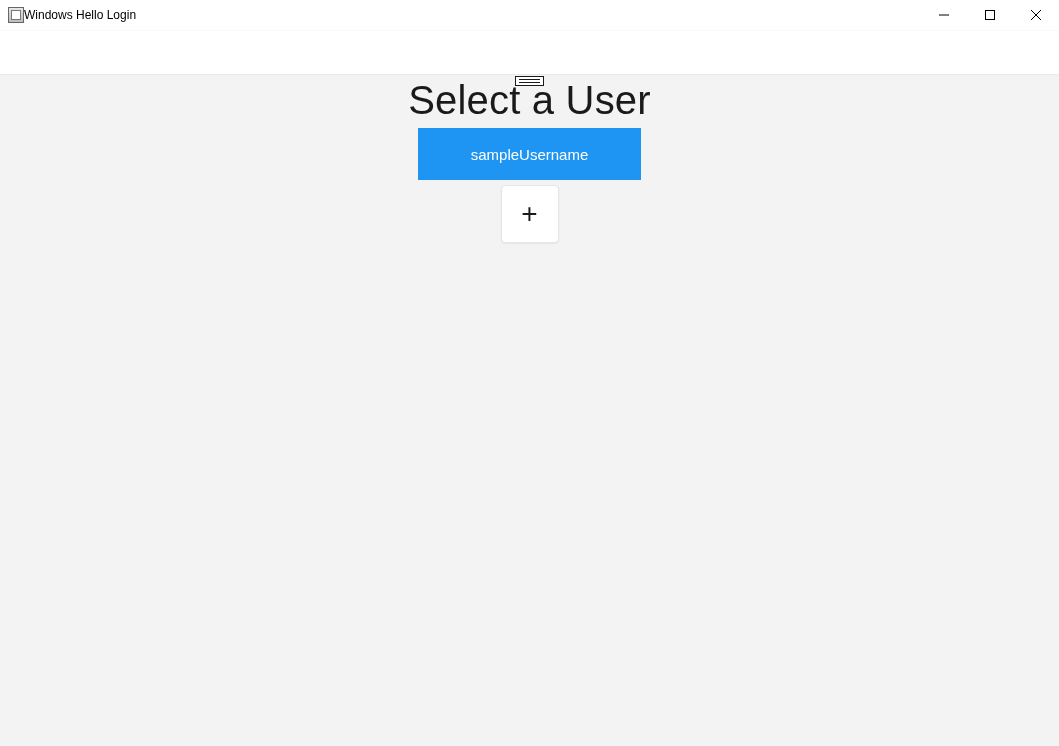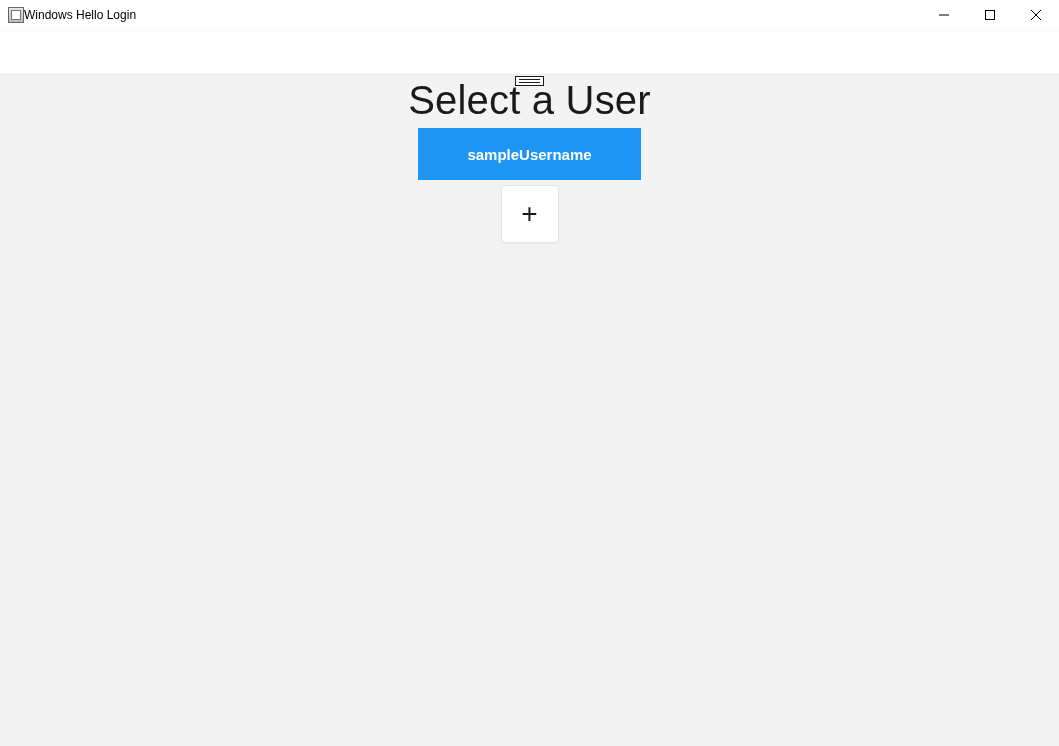--- a/index.html
+++ b/index.html
@@ -106,21 +106,20 @@
       height: 52px;
       background: #1e95f3;
       color: #ffffff;
       border: none;
       font-size: 15px;
       font-family: inherit;
       cursor: pointer;
       display: flex;
       align-items: center;
       justify-content: center;
-      font-weight: bold;
     }
     .add-button {
       margin-top: 5px;
       width: 58px;
       height: 58px;
       background: #ffffff;
       border: 1px solid #e5e5e5;
       border-radius: 4px;
       font-size: 28px;
       font-weight: 300;

